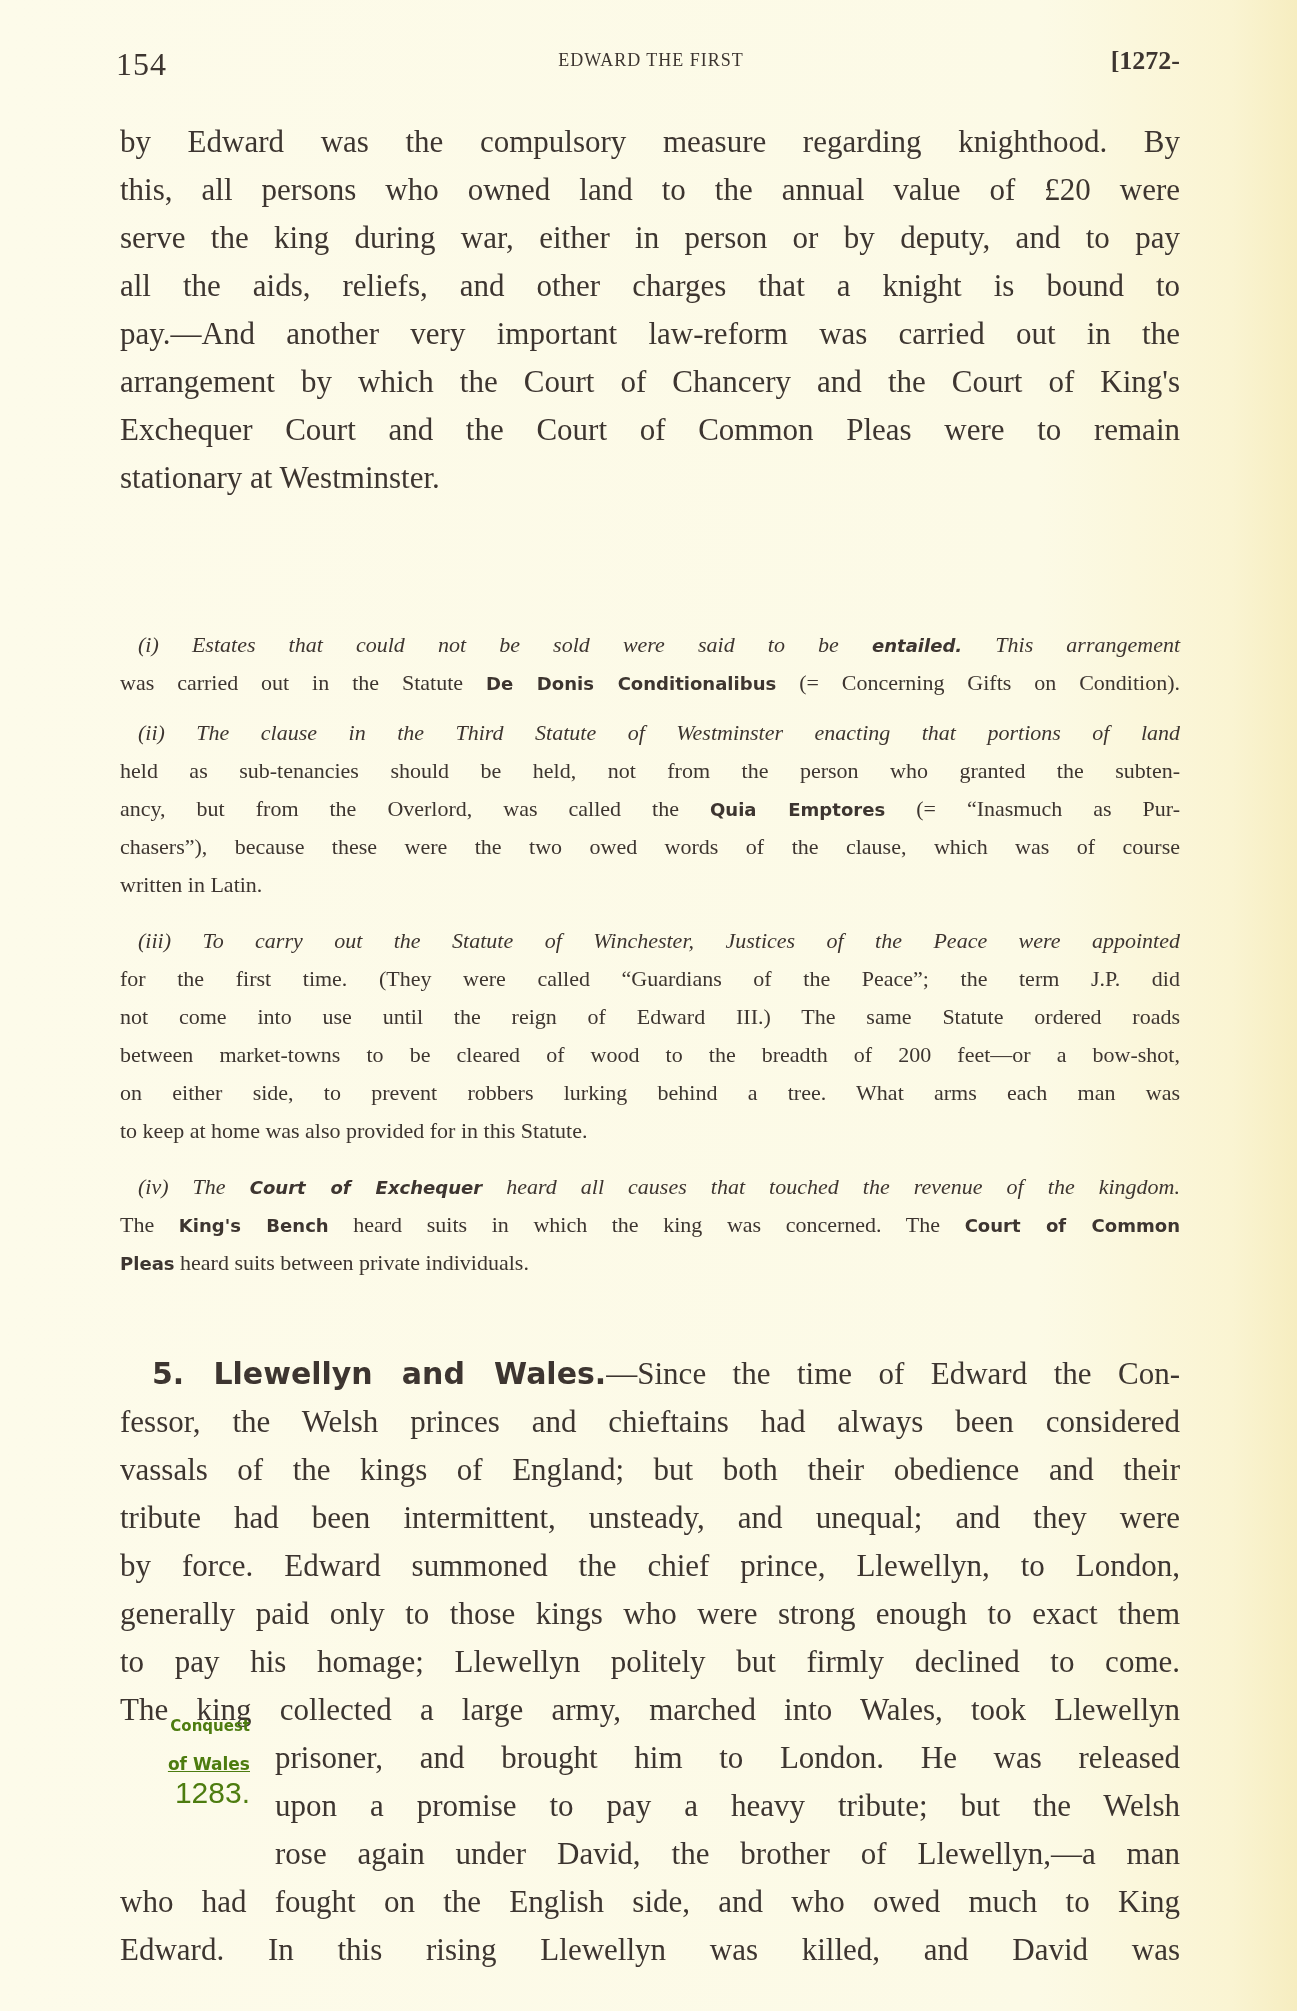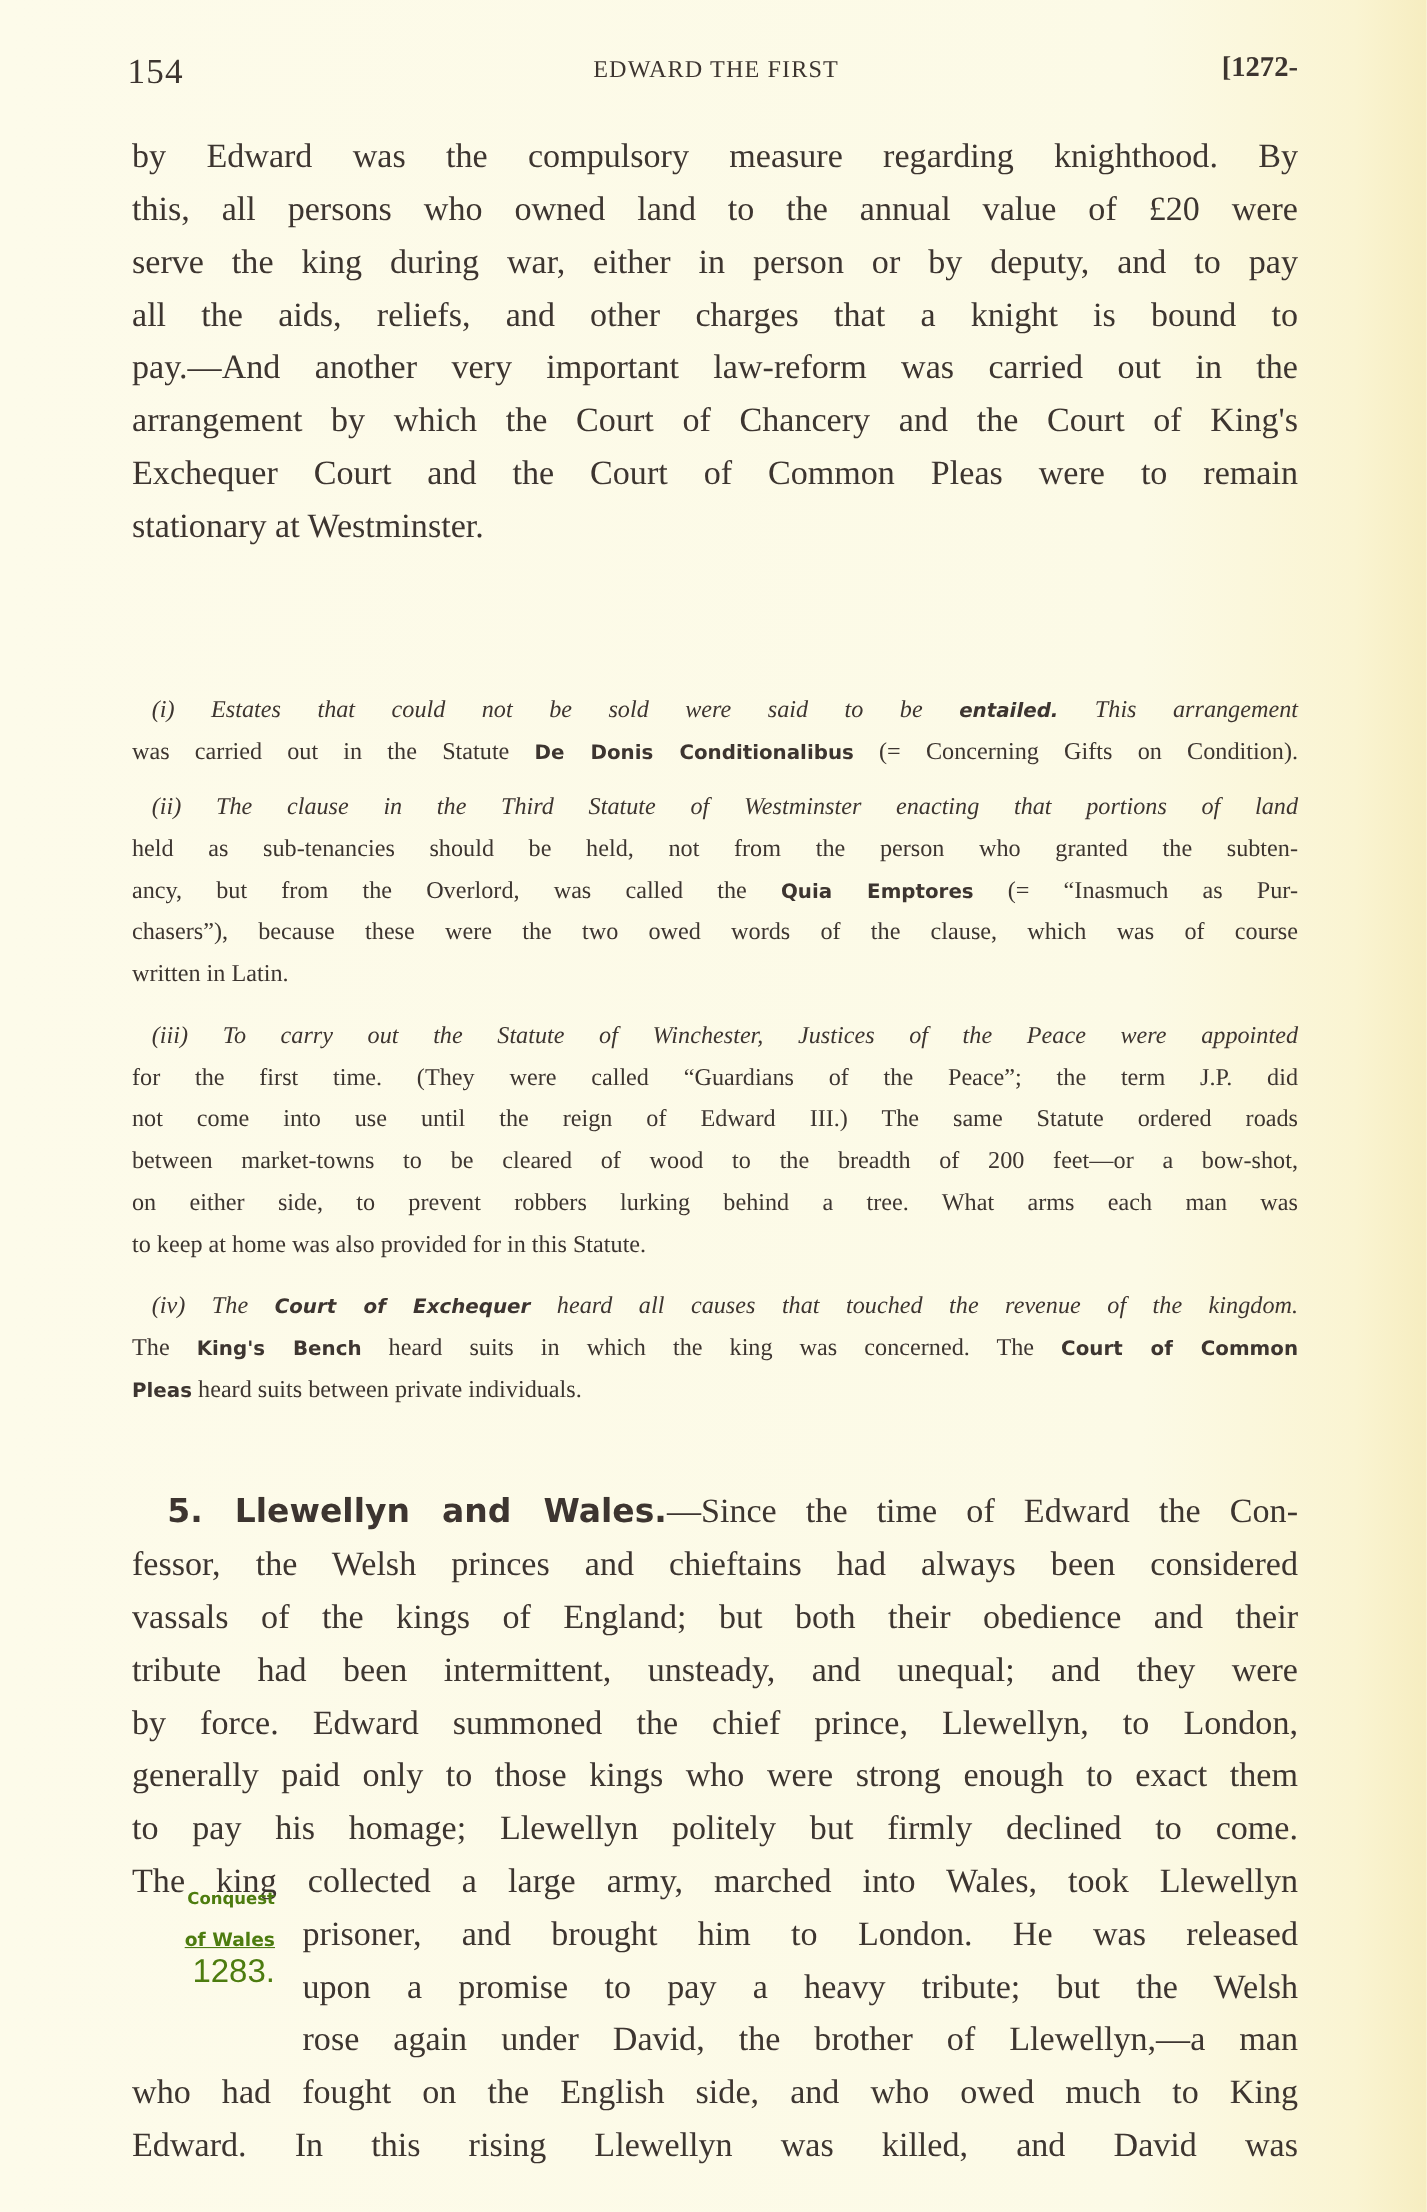--- a/index.html
+++ b/index.html
@@ -11,21 +11,21 @@
       font-family: "DejaVu Serif", "Liberation Serif", serif;
       position: relative;
       overflow: hidden;
     }
     .page { position: absolute; left: 120px; top: 0; width: 1062px; }
     .running-head {
       position: absolute; top: 46px; left: 0; width: 1062px; height: 40px;
       font-family: "Liberation Serif", serif;
     }
     .page-number { position: absolute; left: -4px; top: 0; font-size: 32px; letter-spacing: 1px; }
-    .running-title { position: absolute; left: 0; right: 0; top: 4px; text-align: center; font-size: 22px; letter-spacing: 1px; }
+    .running-title { position: absolute; left: 0; right: 0; top: 4px; text-align: center; font-size: 18px; letter-spacing: 1px; }
     .running-date { position: absolute; right: 2px; top: 0; font-size: 26px; font-weight: bold; }
 
     .body-text {
       position: absolute; left: 0; width: 1060px;
       font-family: "Liberation Serif", serif;
       font-size: 31px;
       line-height: 48px;
       text-align: justify;
     }
     .body-text .line { display: block; text-align: justify; text-align-last: justify; white-space: nowrap; height: 48px; }

